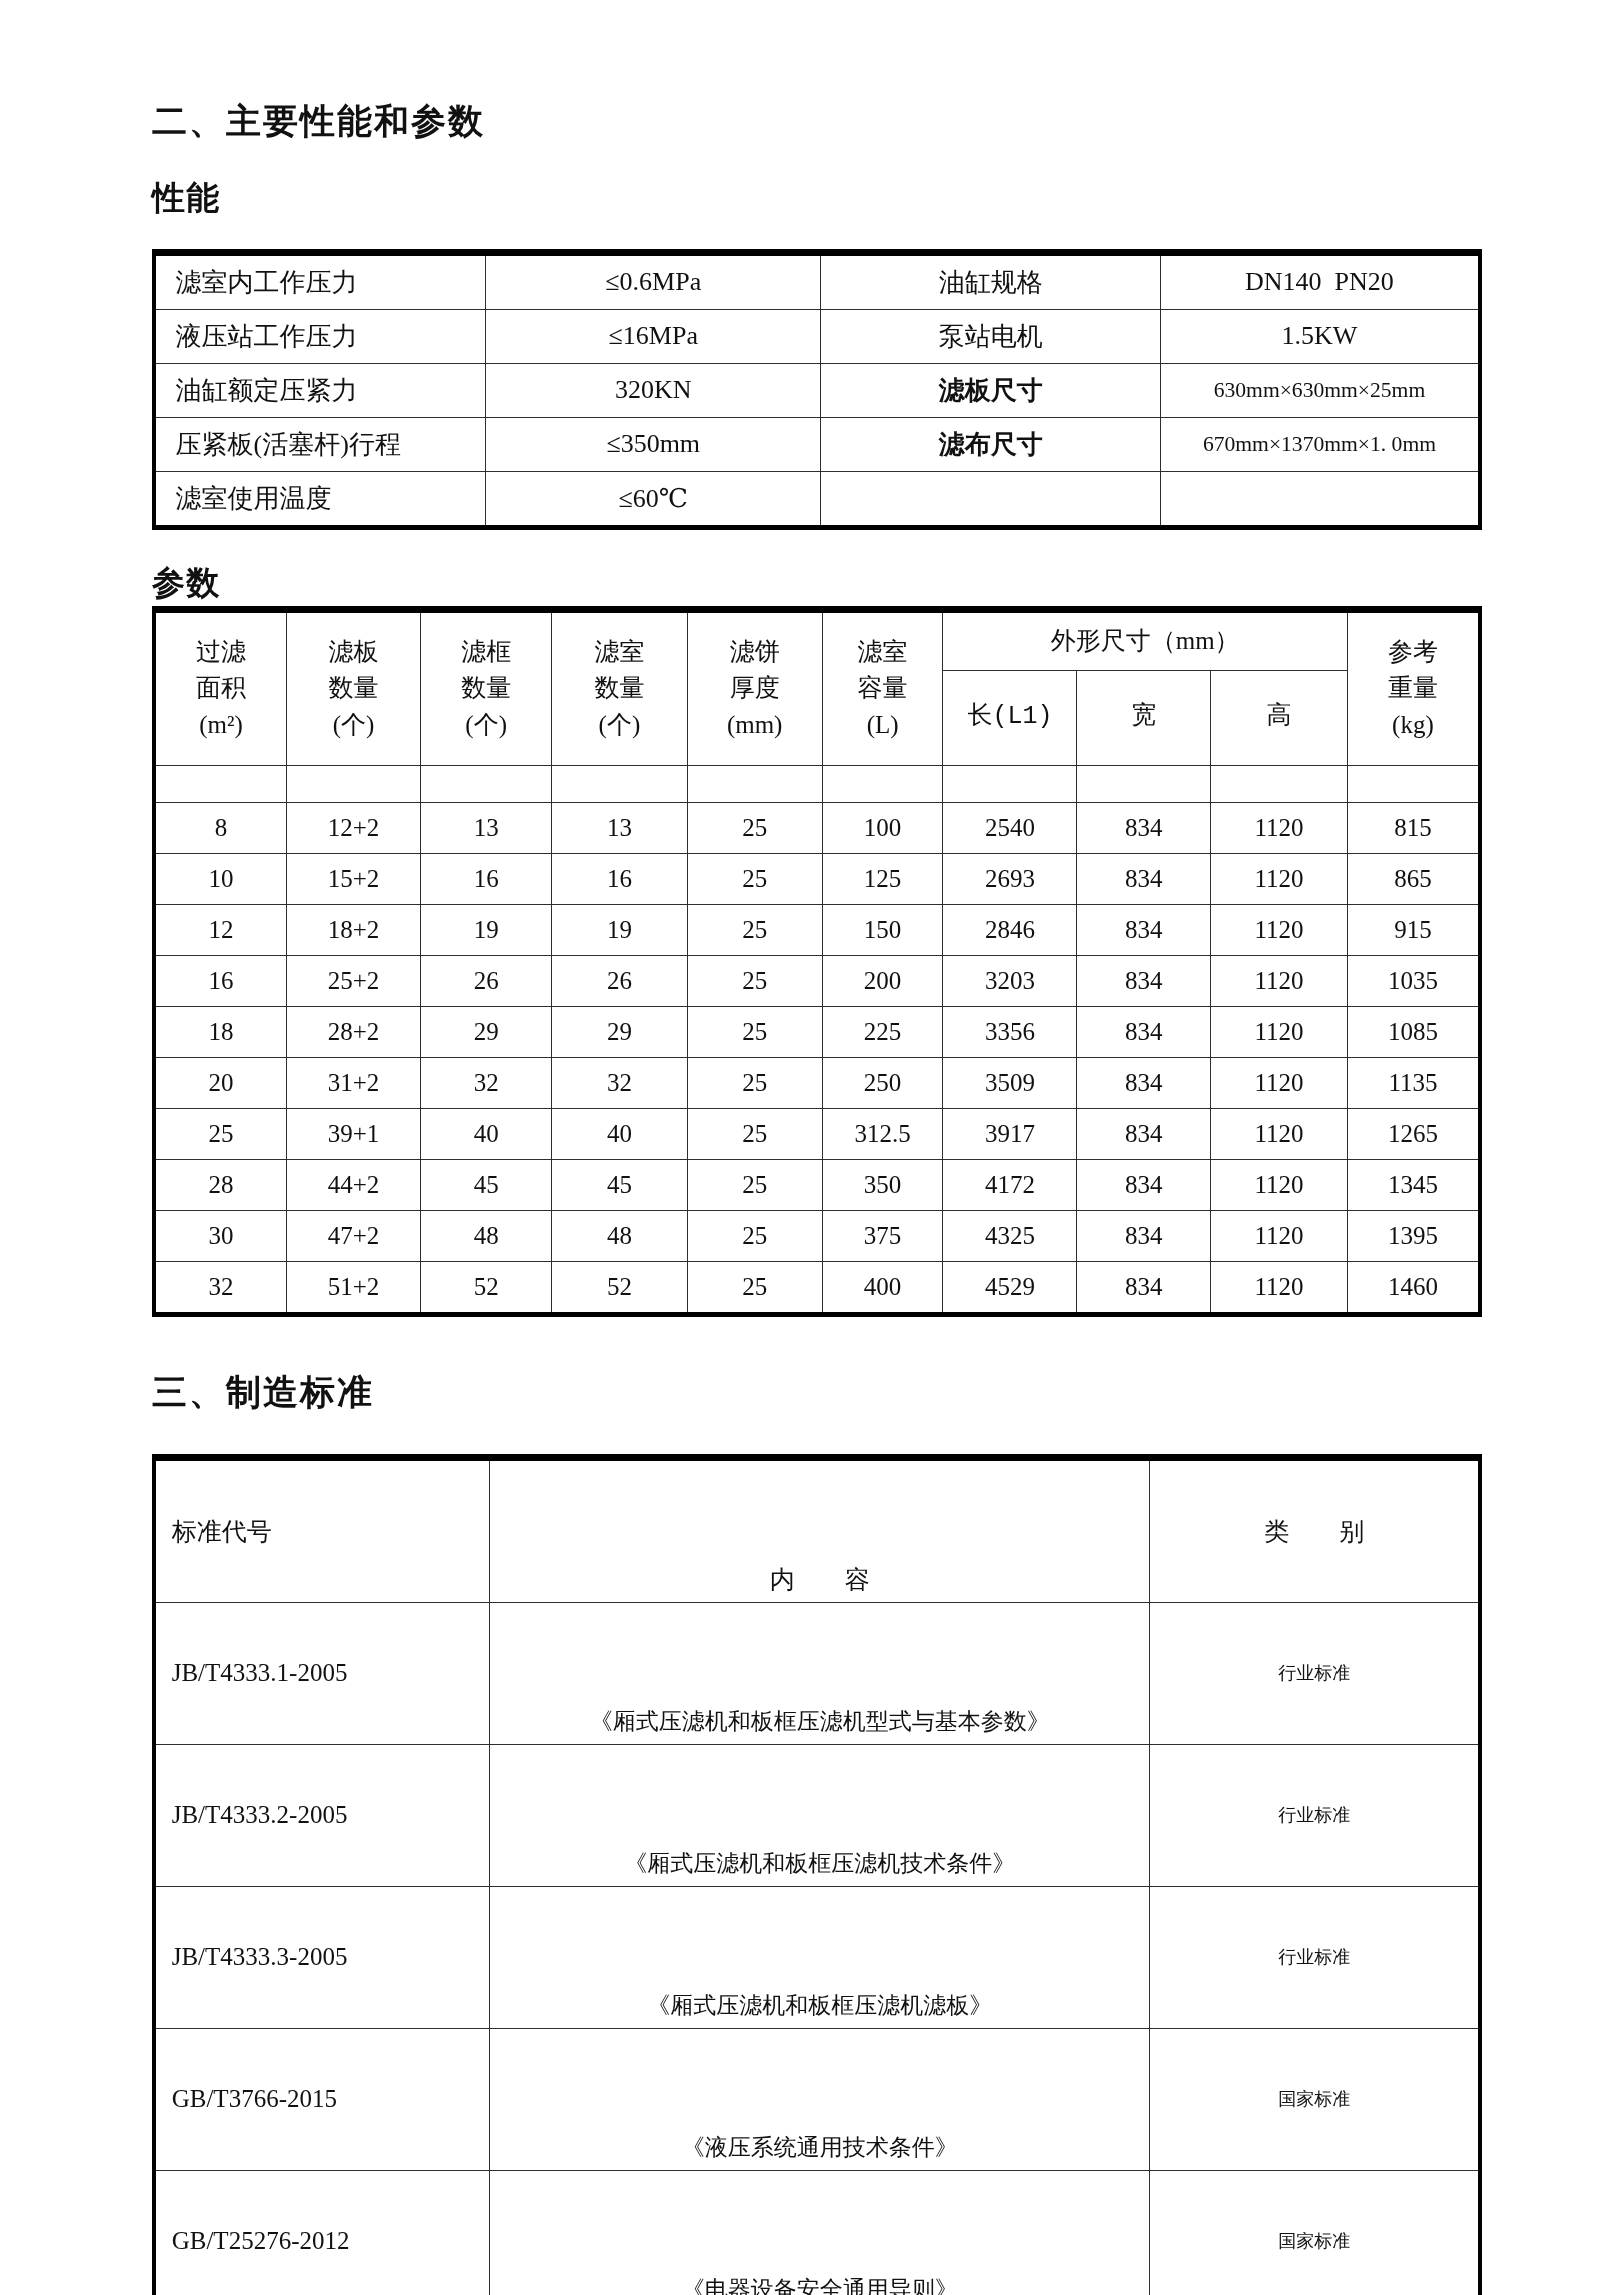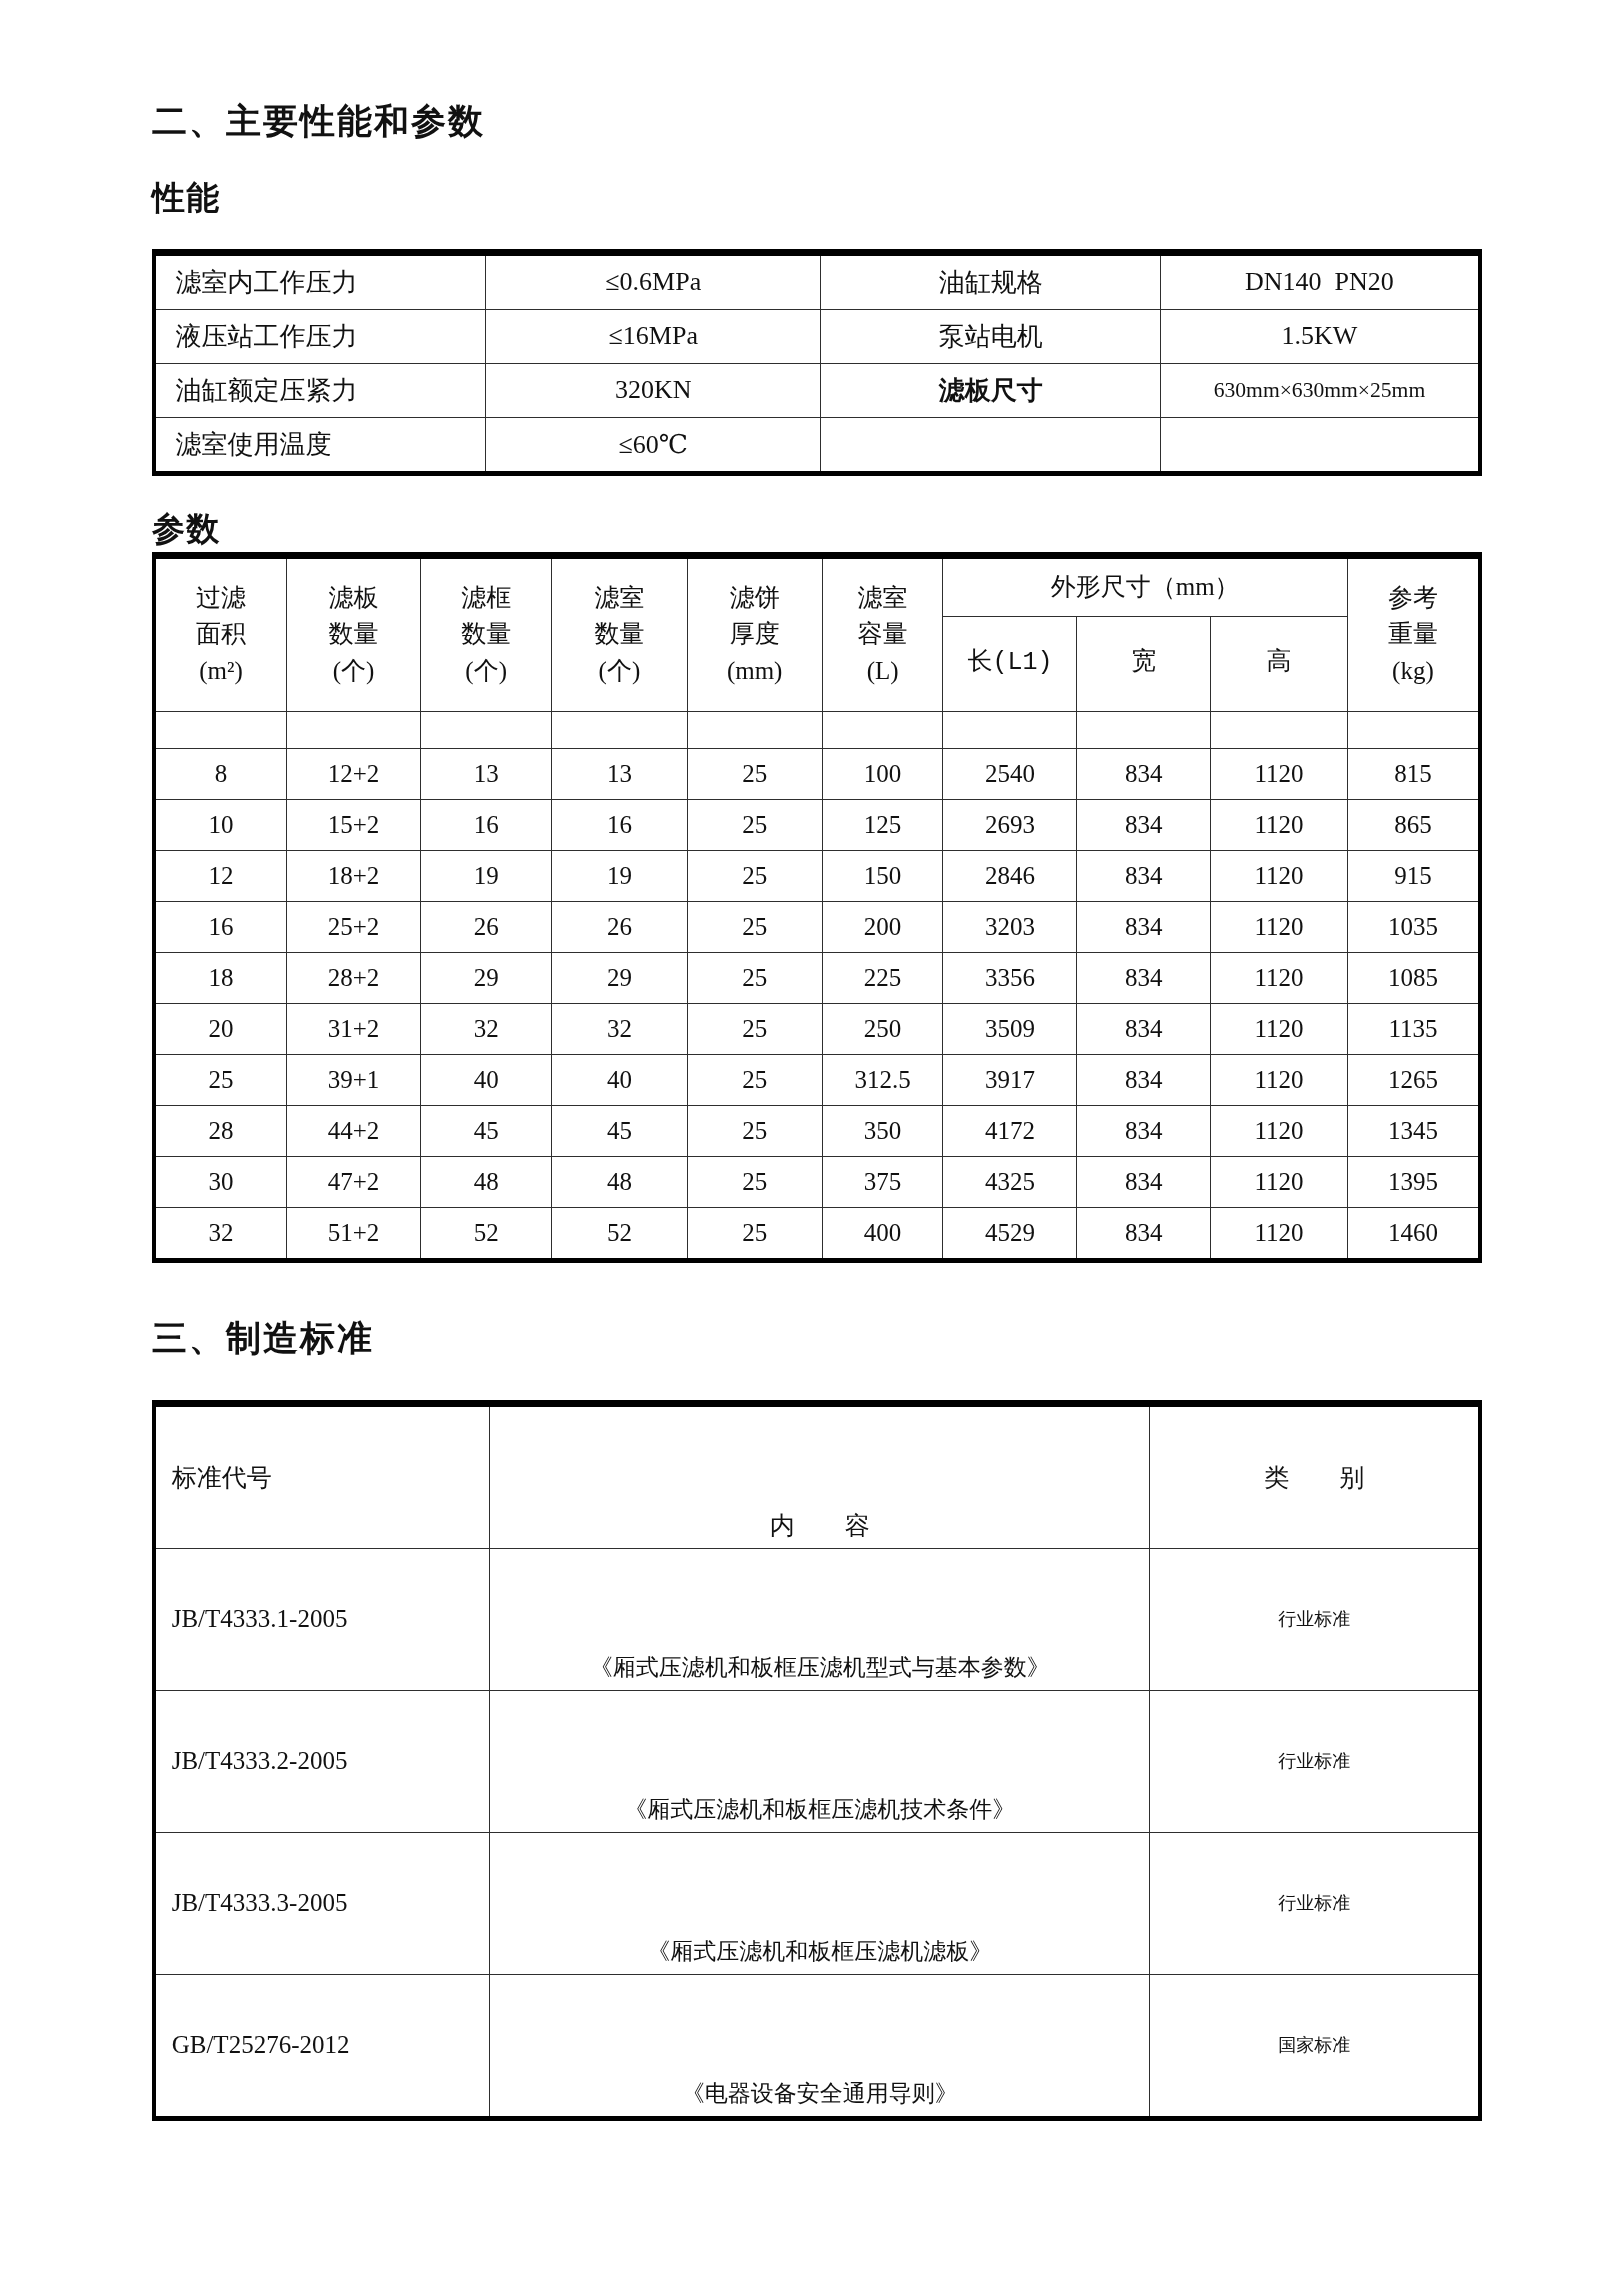--- a/index.html
+++ b/index.html
@@ -70,20 +70,26 @@
         <td class="l">液压站工作压力</td>
         <td class="c">≤16MPa</td>
         <td class="c">泵站电机</td>
         <td class="c">1.5KW</td>
       </tr>
       <tr>
         <td class="l">油缸额定压紧力</td>
         <td class="c">320KN</td>
         <td class="c b">滤板尺寸</td>
         <td class="c dim">630mm×630mm×25mm</td>
+      </tr>
+      <tr>
+        <td class="l">压紧板(活塞杆)行程</td>
+        <td class="c">≤350mm</td>
+        <td class="c b">滤布尺寸</td>
+        <td class="c dim">670mm×1370mm×1. 0mm</td>
       </tr>
       <tr>
         <td class="l">滤室使用温度</td>
         <td class="c">≤60℃</td>
         <td class="c"></td>
         <td class="c"></td>
       </tr>
     </tbody>
   </table>
 
@@ -308,20 +314,25 @@
           <td class="content">《厢式压滤机和板框压滤机技术条件》</td>
           <td class="cat">行业标准</td>
         </tr>
 
         <tr>
           <td class="code">JB/T4333.3-2005</td>
           <td class="content">《厢式压滤机和板框压滤机滤板》</td>
           <td class="cat">行业标准</td>
         </tr>
 
+        <tr>
+          <td class="code">GB/T3766-2015</td>
+          <td class="content">《液压系统通用技术条件》</td>
+          <td class="cat">国家标准</td>
+        </tr>
 
         <tr>
           <td class="code">GB/T25276-2012</td>
           <td class="content">《电器设备安全通用导则》</td>
           <td class="cat">国家标准</td>
         </tr>
 
       </tbody>
   </table>
 

